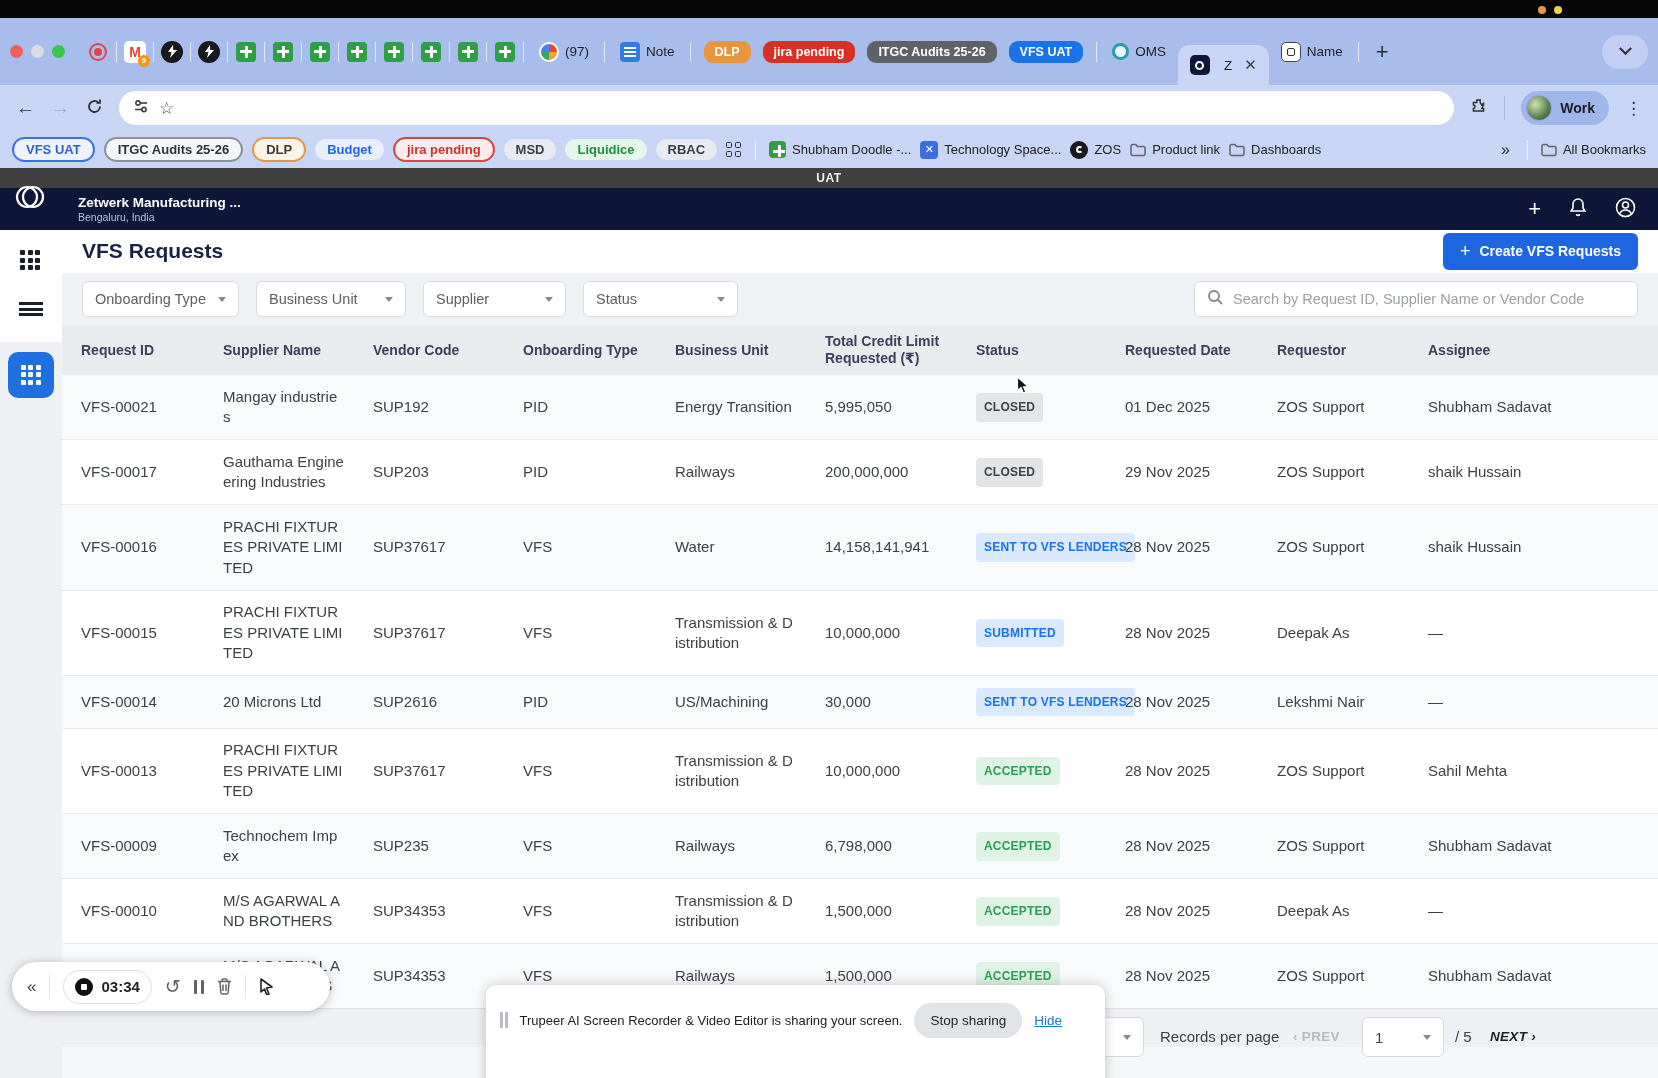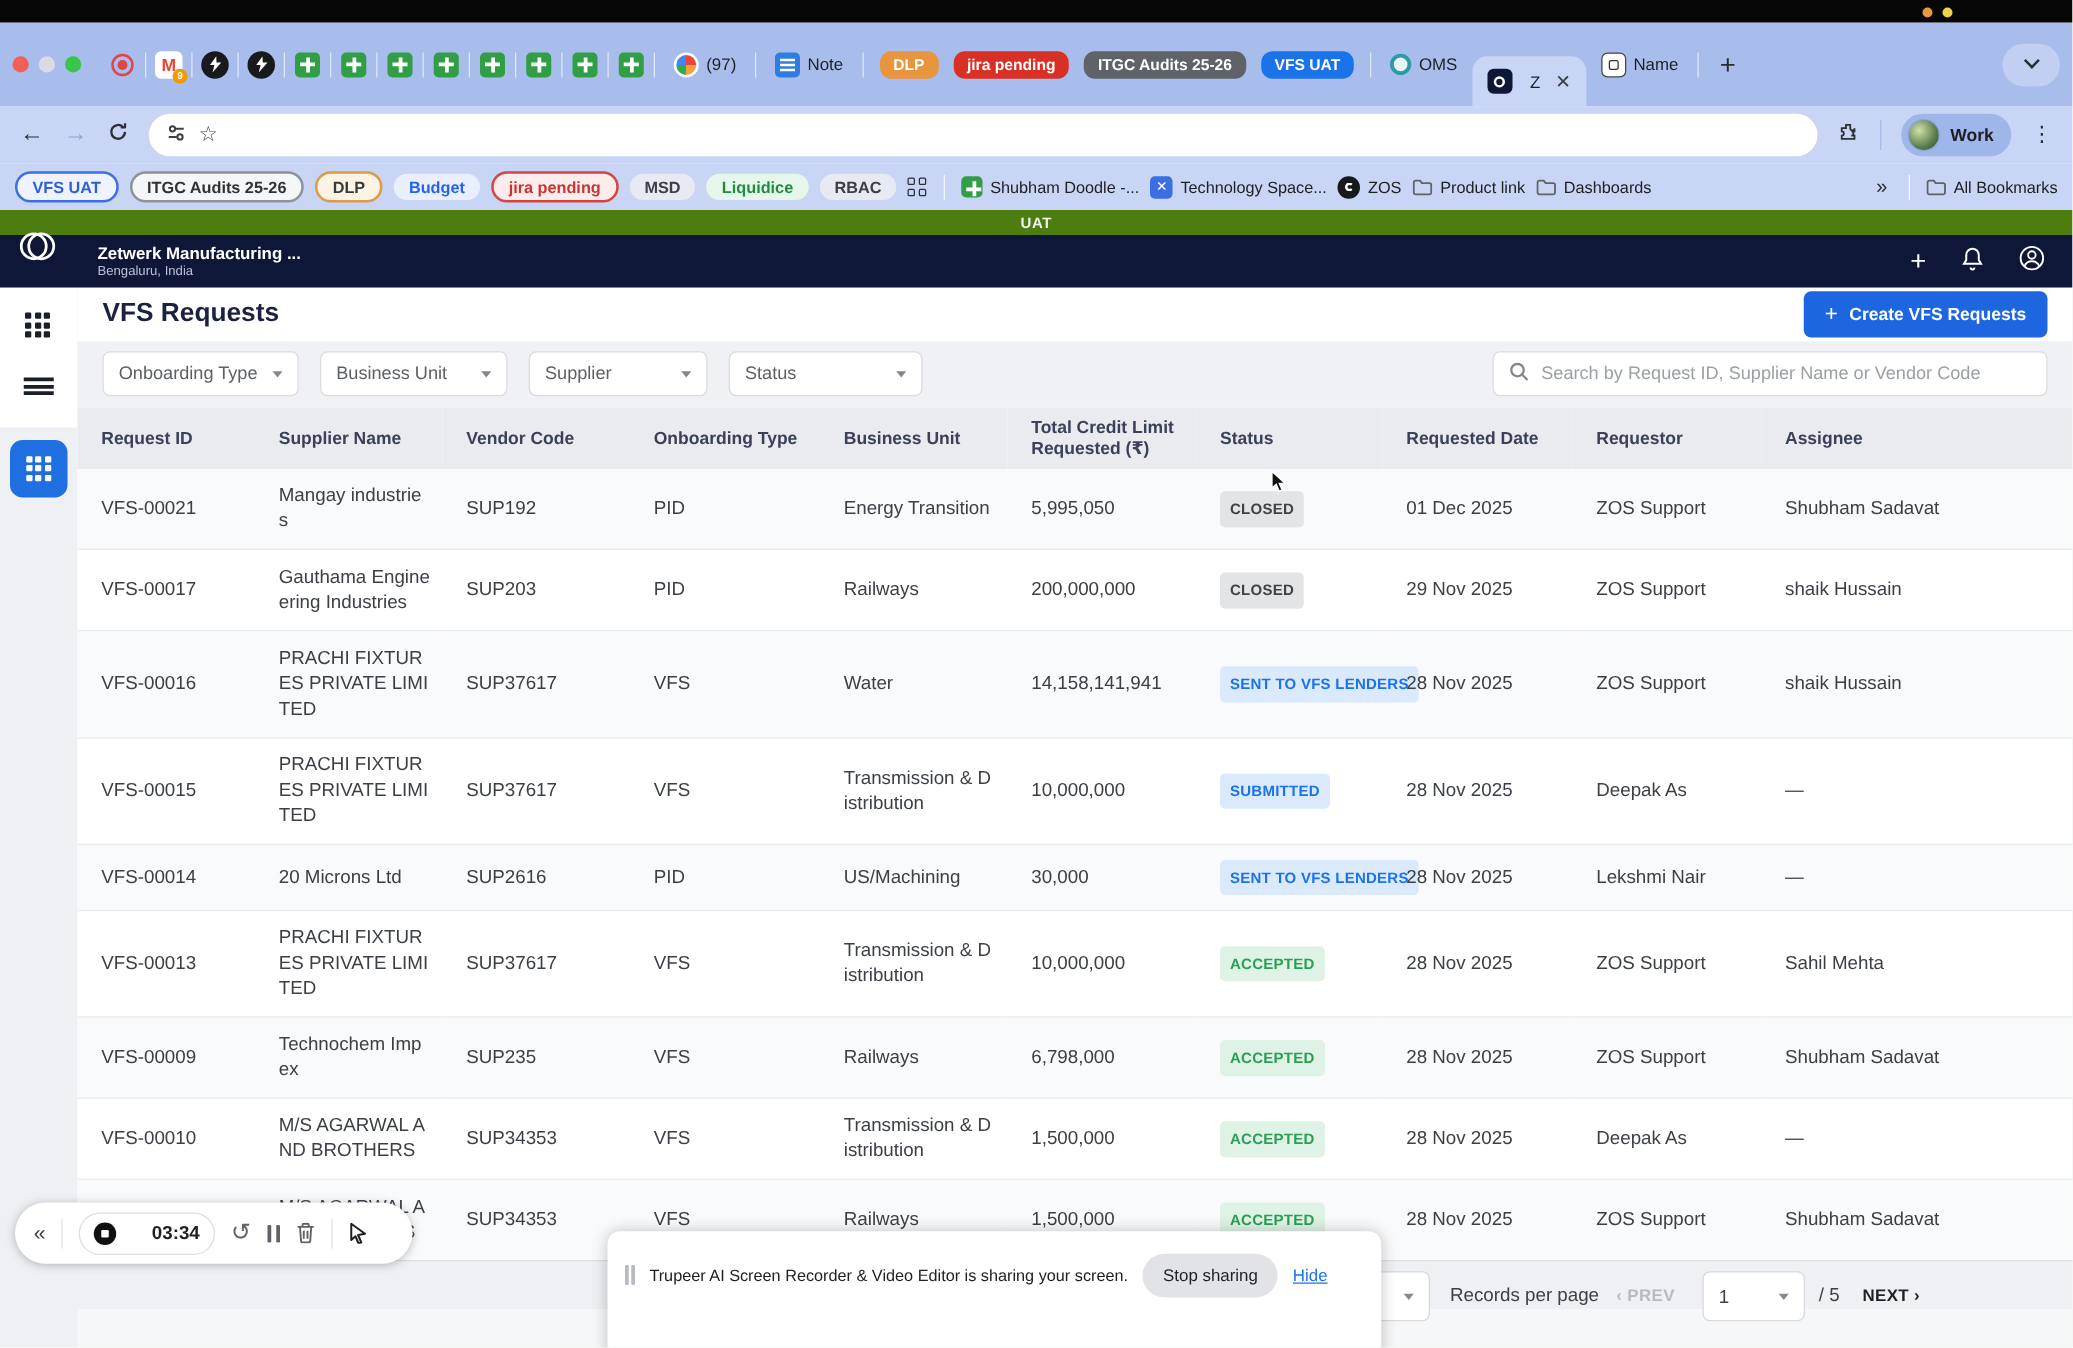--- a/index.html
+++ b/index.html
@@ -72,21 +72,21 @@
   .bsep { width:1px; height:20px; background:rgba(255,255,255,.75); margin:0 4px; }
   .bm { display:flex; align-items:center; gap:6px; flex:none; }
   .gridic { width:16px; height:16px; display:grid; grid-template-columns:6px 6px; grid-template-rows:6px 6px; gap:3px; }
   .gridic i { border:1.8px solid #2a2d33; border-radius:1.5px; }
   .bluesq { width:18px; height:18px; background:#3b6fe0; border-radius:4px; display:flex; align-items:center; justify-content:center; color:#fff; font-size:11px; font-weight:700; }
   .zosic { width:18px; height:18px; background:#17191c; border-radius:50%; display:flex; align-items:center; justify-content:center; }
   .zosic i { width:7px; height:7px; border:2px solid #fff; border-radius:50%; border-right-color:transparent; }
   .more { font-size:16px; color:#2a2d33; padding:0 4px; }
 
   
-  #uatbanner { height:20px; background:#4d7c0f; text-align:center; font-size:12px; font-weight:600; color:#eef4f0; line-height:20px; letter-spacing:.5px; }
+  #uatbanner { height:20px; background:#404040; text-align:center; font-size:12px; font-weight:600; color:#eef4f0; line-height:20px; letter-spacing:.5px; }
   #appheader { height:42px; background:#0f1738; position:relative; display:flex; align-items:center; padding:0 22px 0 78px; }
   #zlogo { position:absolute; left:8px; top:-13px; }
   .co-name { font-size:13.5px; font-weight:700; color:#fff; line-height:16px; }
   .co-loc { font-size:10.5px; color:#b9c0d4; line-height:13px; }
   .hdr-icons { margin-left:auto; display:flex; align-items:center; gap:28px; }
   .hplus { color:#fff; font-size:22px; font-weight:300; line-height:20px; }
 
   
   #appbody { display:flex; height:848px; }
   #sidebar { width:62px; background:#eef0f3; flex:none; }
@@ -125,31 +125,31 @@
   .badge.info { background:#dbe9fd; color:#1a73e8; }
   .badge.success { background:#def3e5; color:#2b9e54; }
 
   .table-footer { height:56px; background:#eff0f3; border-top:1px solid #dcdee2; position:relative; font-size:15px; color:#3c4043; }
   .selbox { position:absolute; background:#fff; border:1px solid #d7d9dd; border-radius:6px; height:40px; top:8px; display:flex; align-items:center; justify-content:space-between; padding:0 12px; }
   .rpp-box { left:978px; width:104px; }
   .page-box { left:1300px; width:82px; }
   .rpp-label { position:absolute; left:1098px; top:19px; }
   .prev { position:absolute; left:1231px; top:20px; font-size:13.5px; font-weight:700; color:#b7bac0; letter-spacing:.3px; }
   .pages { position:absolute; left:1393px; top:19px; }
-  .next { position:absolute; left:1428px; top:20px; font-size:13.5px; font-weight:700; color:#1f2023; letter-spacing:.3px; }
+  .next { position:absolute; left:1428px; top:20px; font-size:13.5px; font-weight:700; color:#1f2023; letter-spacing:.3px;font-style:italic; }
   .footer-fill { height:45px; background:#f6f7f8; }
 
   
   #recorder-bar { position:absolute; left:12px; top:962px; width:318px; height:49px; background:#fff; border-radius:25px; box-shadow:0 1px 8px rgba(60,64,67,.35); display:flex; align-items:center; padding:0 15px; gap:13px; z-index:50; }
   .guillemet { font-size:17px; color:#3c4043; }
   .vdiv { width:1px; height:24px; background:#e3e4e7; }
   .rec-chip { border:1.5px solid #dcdee2; border-radius:17px; height:34px; display:flex; align-items:center; gap:8px; padding:0 11px; }
   .stop-icon { width:18px; height:18px; border-radius:50%; background:#111; display:flex; align-items:center; justify-content:center; }
   .stop-icon i { width:6px; height:6px; background:#fff; border-radius:1px; }
-  .rec-time { font-size:15px; font-weight:700; color:#1f2023;margin-left:20px; }
+  .rec-time { font-size:15px; font-weight:700; color:#1f2023; }
   .tool { color:#5f6368; display:flex; align-items:center; }
   .restart { font-size:19px; line-height:16px; }
   .pause { display:flex; gap:4px; }
   .pause i { width:3px; height:14px; background:#5f6368; border-radius:1px; }
 
   #share-banner { position:absolute; left:486px; top:985px; width:619px; height:110px; background:#fff; border-radius:10px 10px 0 0; box-shadow:0 0 12px rgba(0,0,0,.22); z-index:40; display:flex; align-items:center; padding:0 16px 40px 14px; gap:12px; }
   .handle { display:flex; gap:2.5px; }
   .handle i { width:2.5px; height:16px; background:#b8bcc2; border-radius:1px; }
   .share-msg { font-size:13px; color:#202124; white-space:nowrap; }
   .stop-share { background:#e1e3e6; border:none; border-radius:18px; padding:10px 16px; font-size:13.5px; color:#1f2023; font-family:inherit; white-space:nowrap; cursor:pointer; }

